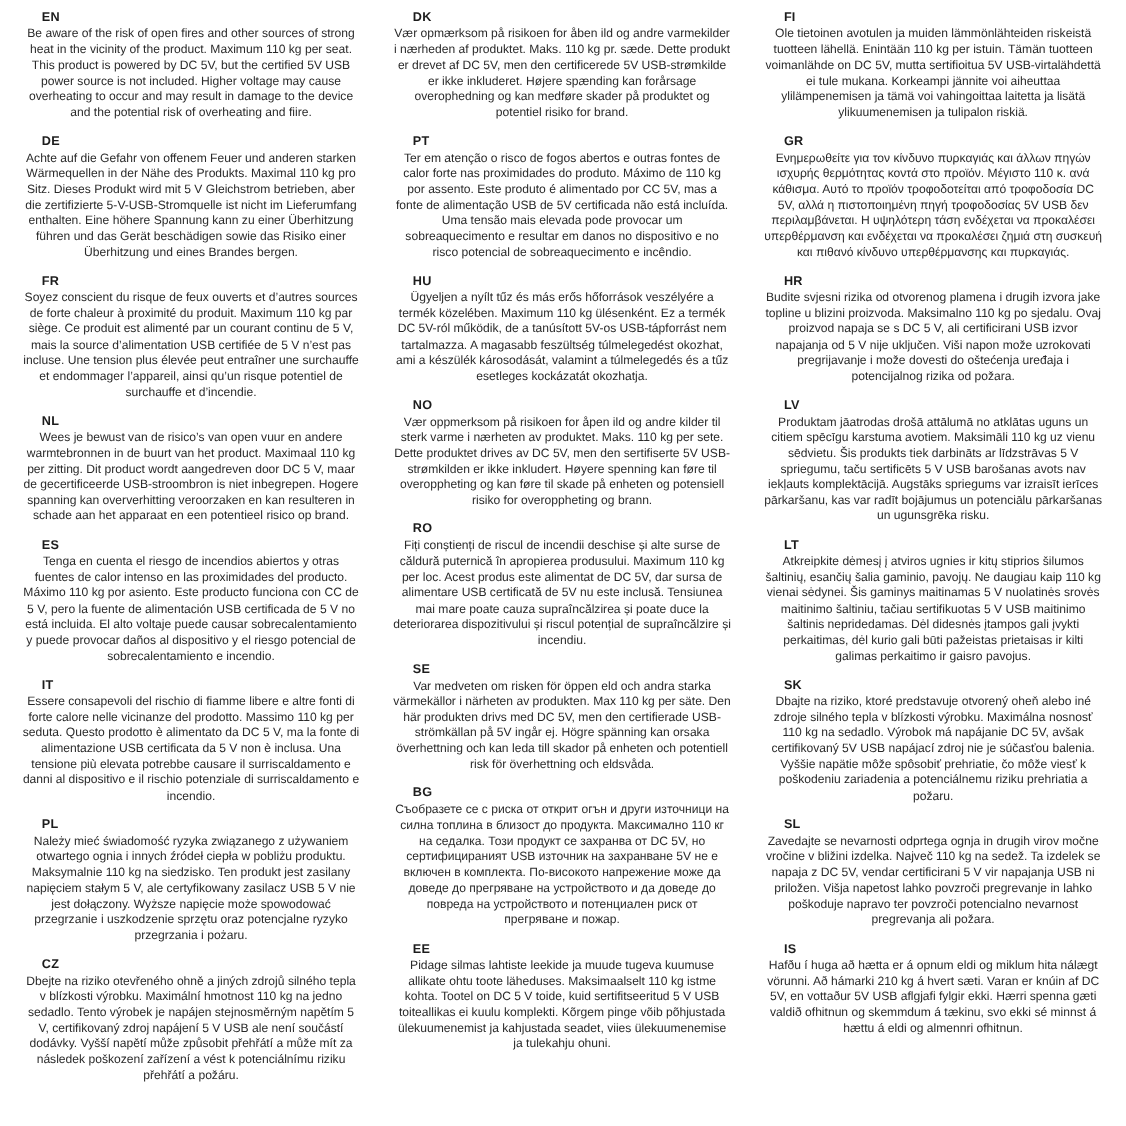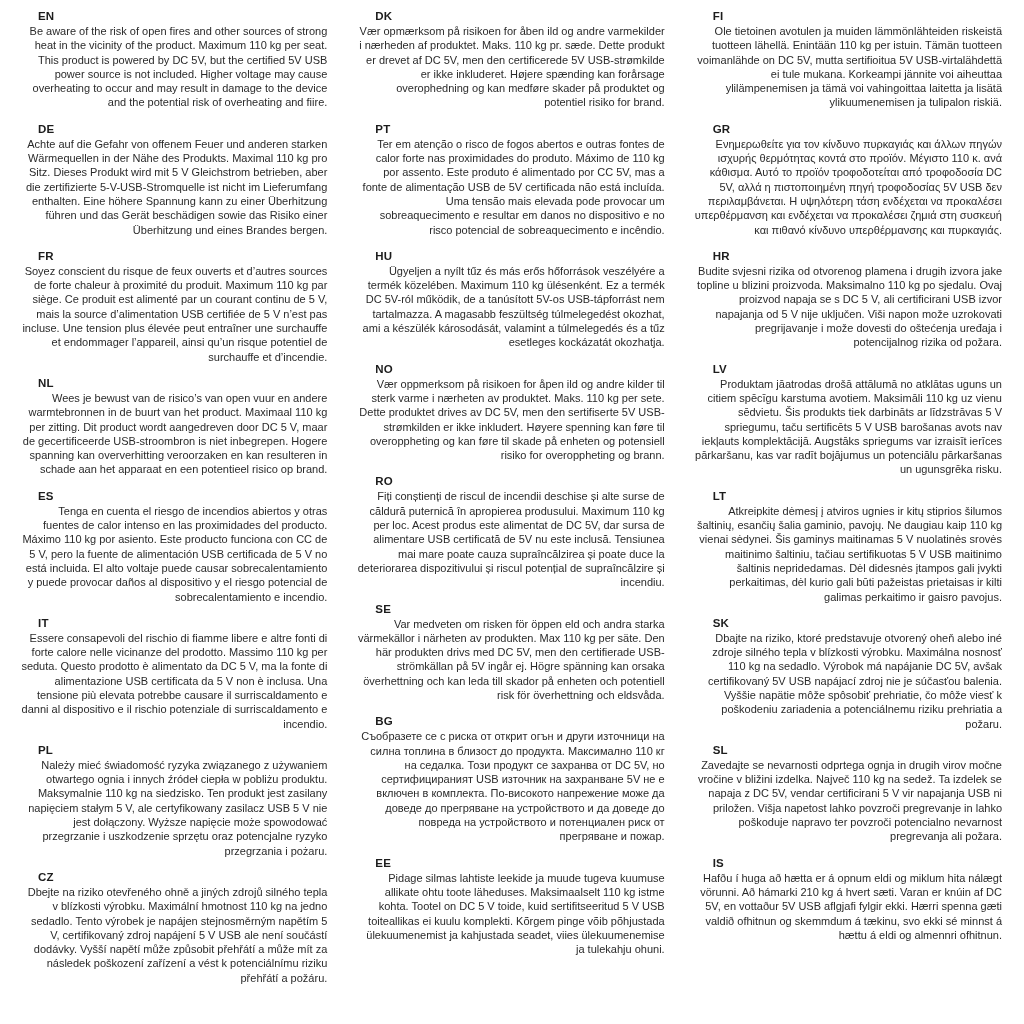--- a/index.html
+++ b/index.html
@@ -35,21 +35,21 @@
     margin: 0 0 2px 0;
     letter-spacing: 0.2px;
     color: #1c1c1c;
     padding-left: 18px;
   }
   .lang-text {
     font-size: 11px;
     line-height: 1.3;
     margin: 0;
     color: #2a2a2a;
-    text-align: right;
+    text-align: center;
   }
 </style>
 </head>
 <body>
 
 <div class="page">
 
   <div class="col">
     <div class="block">
       <h3 class="lang-code">EN</h3>

